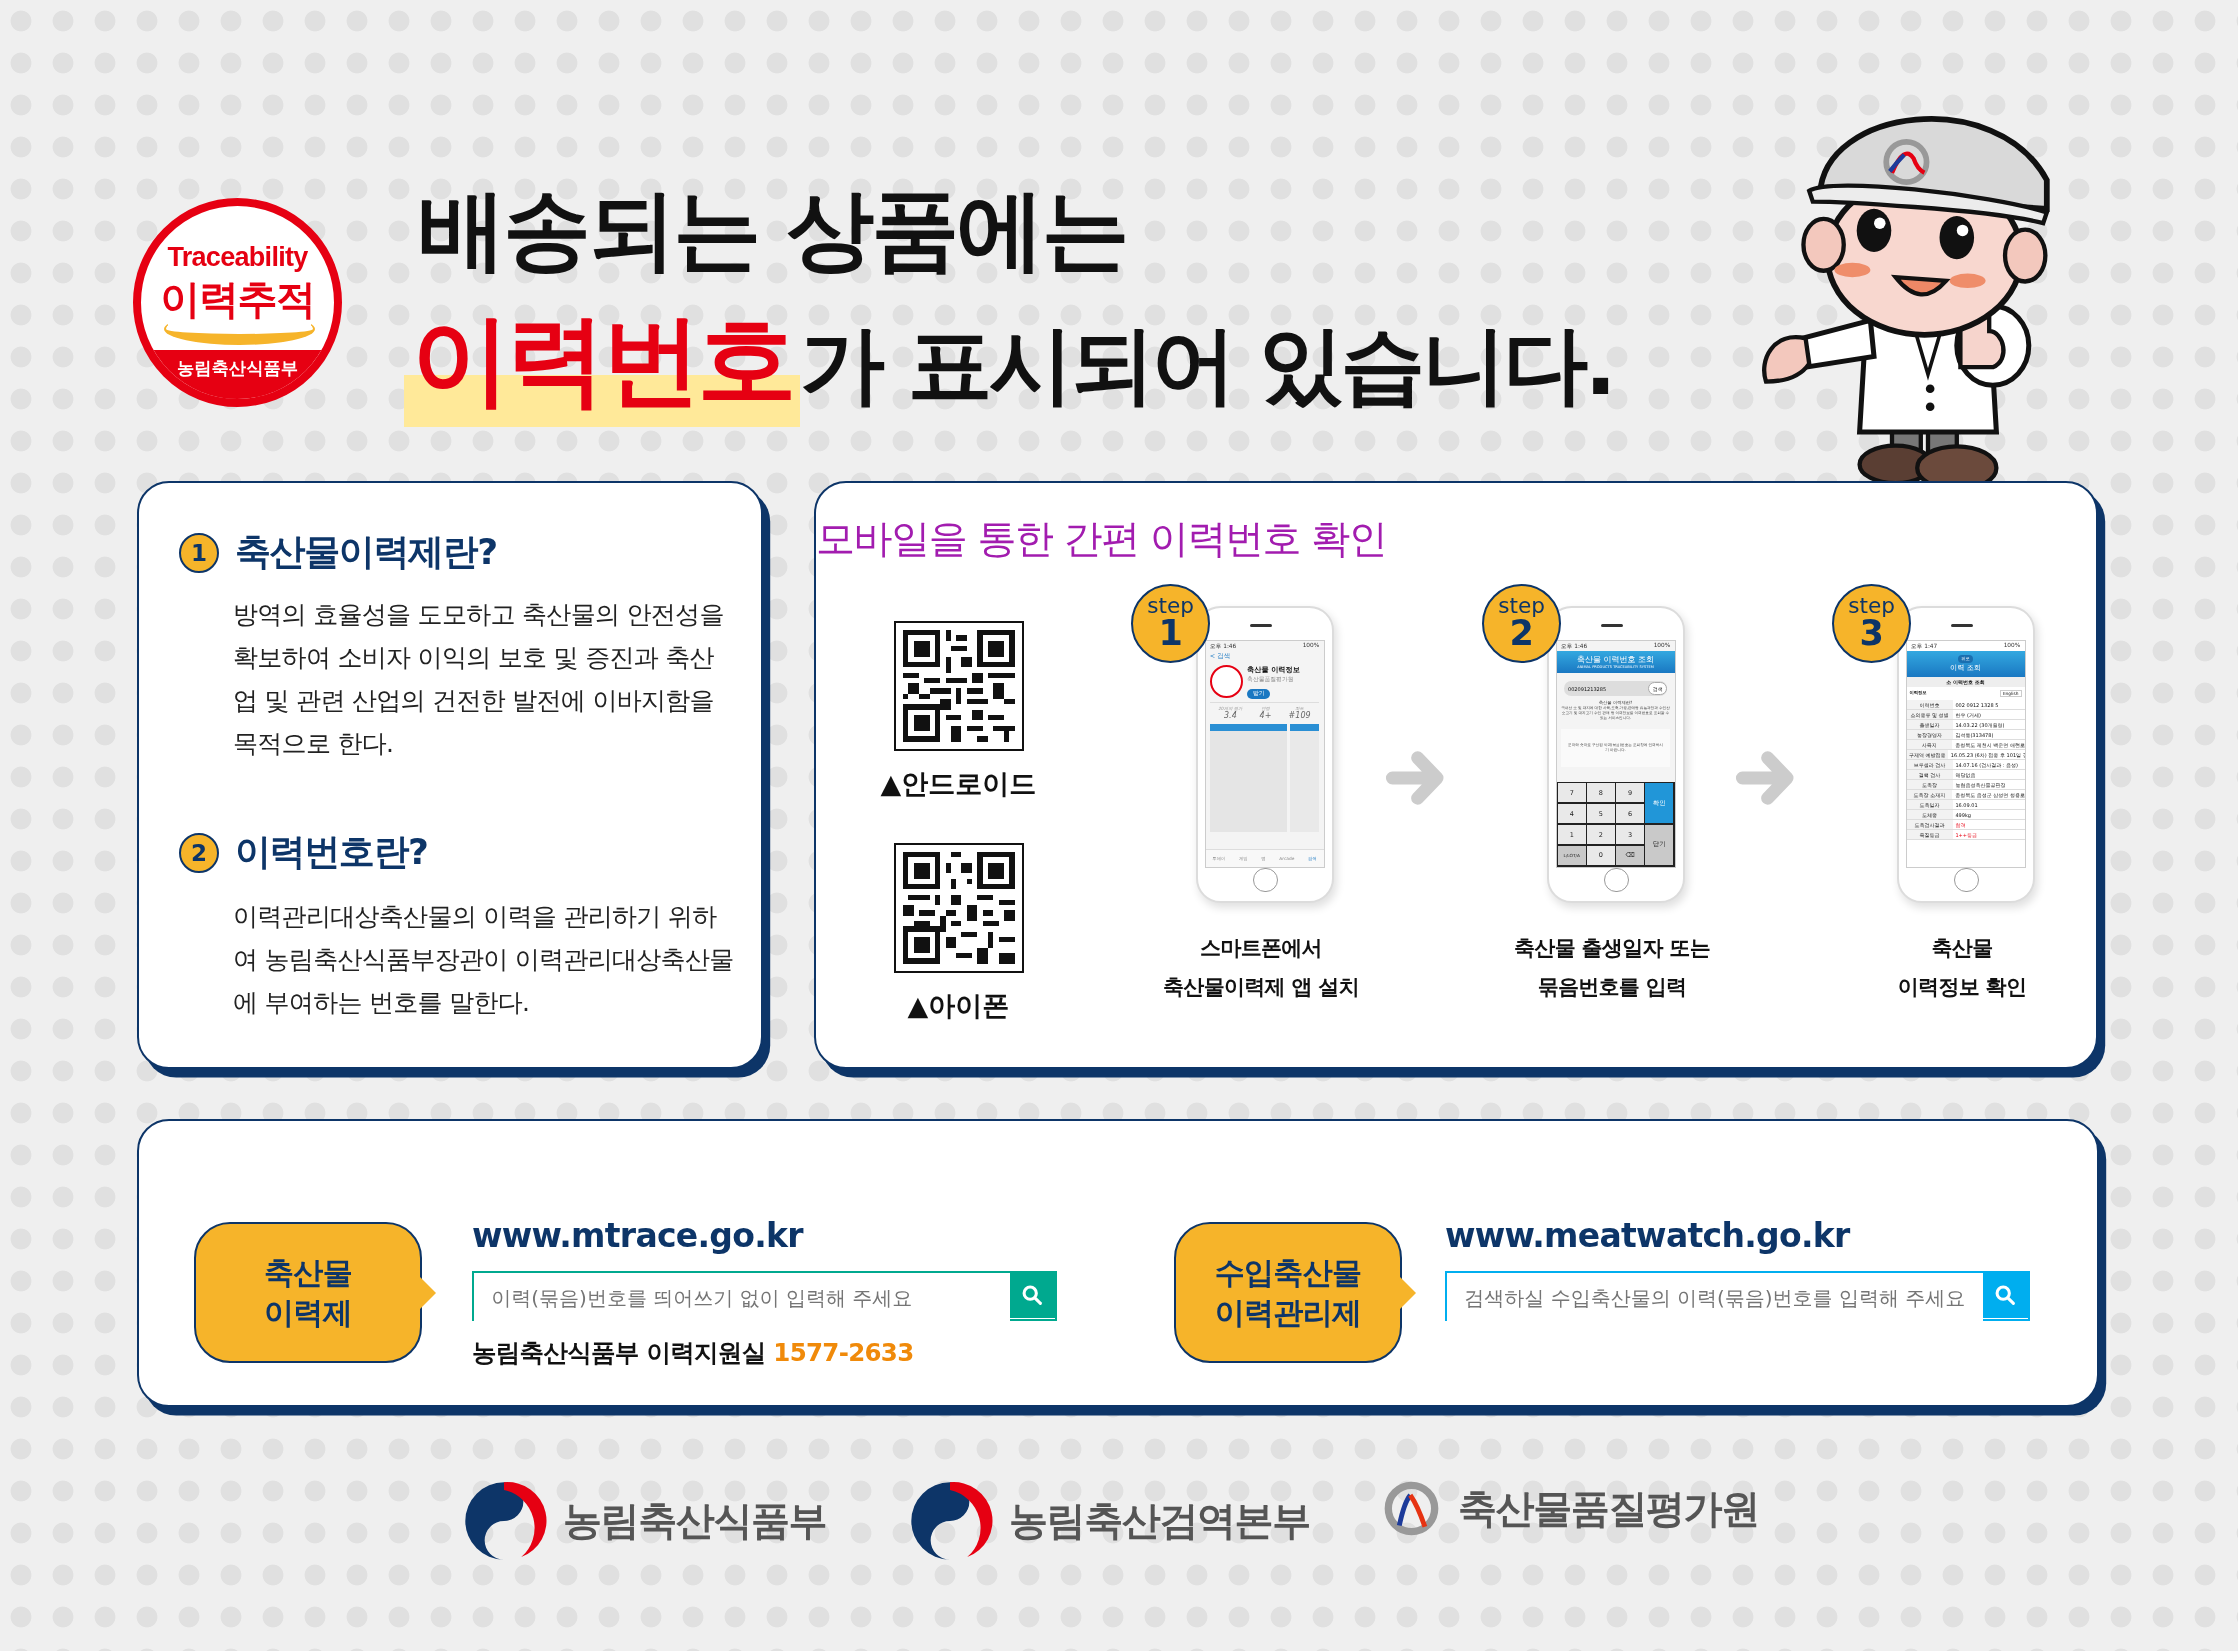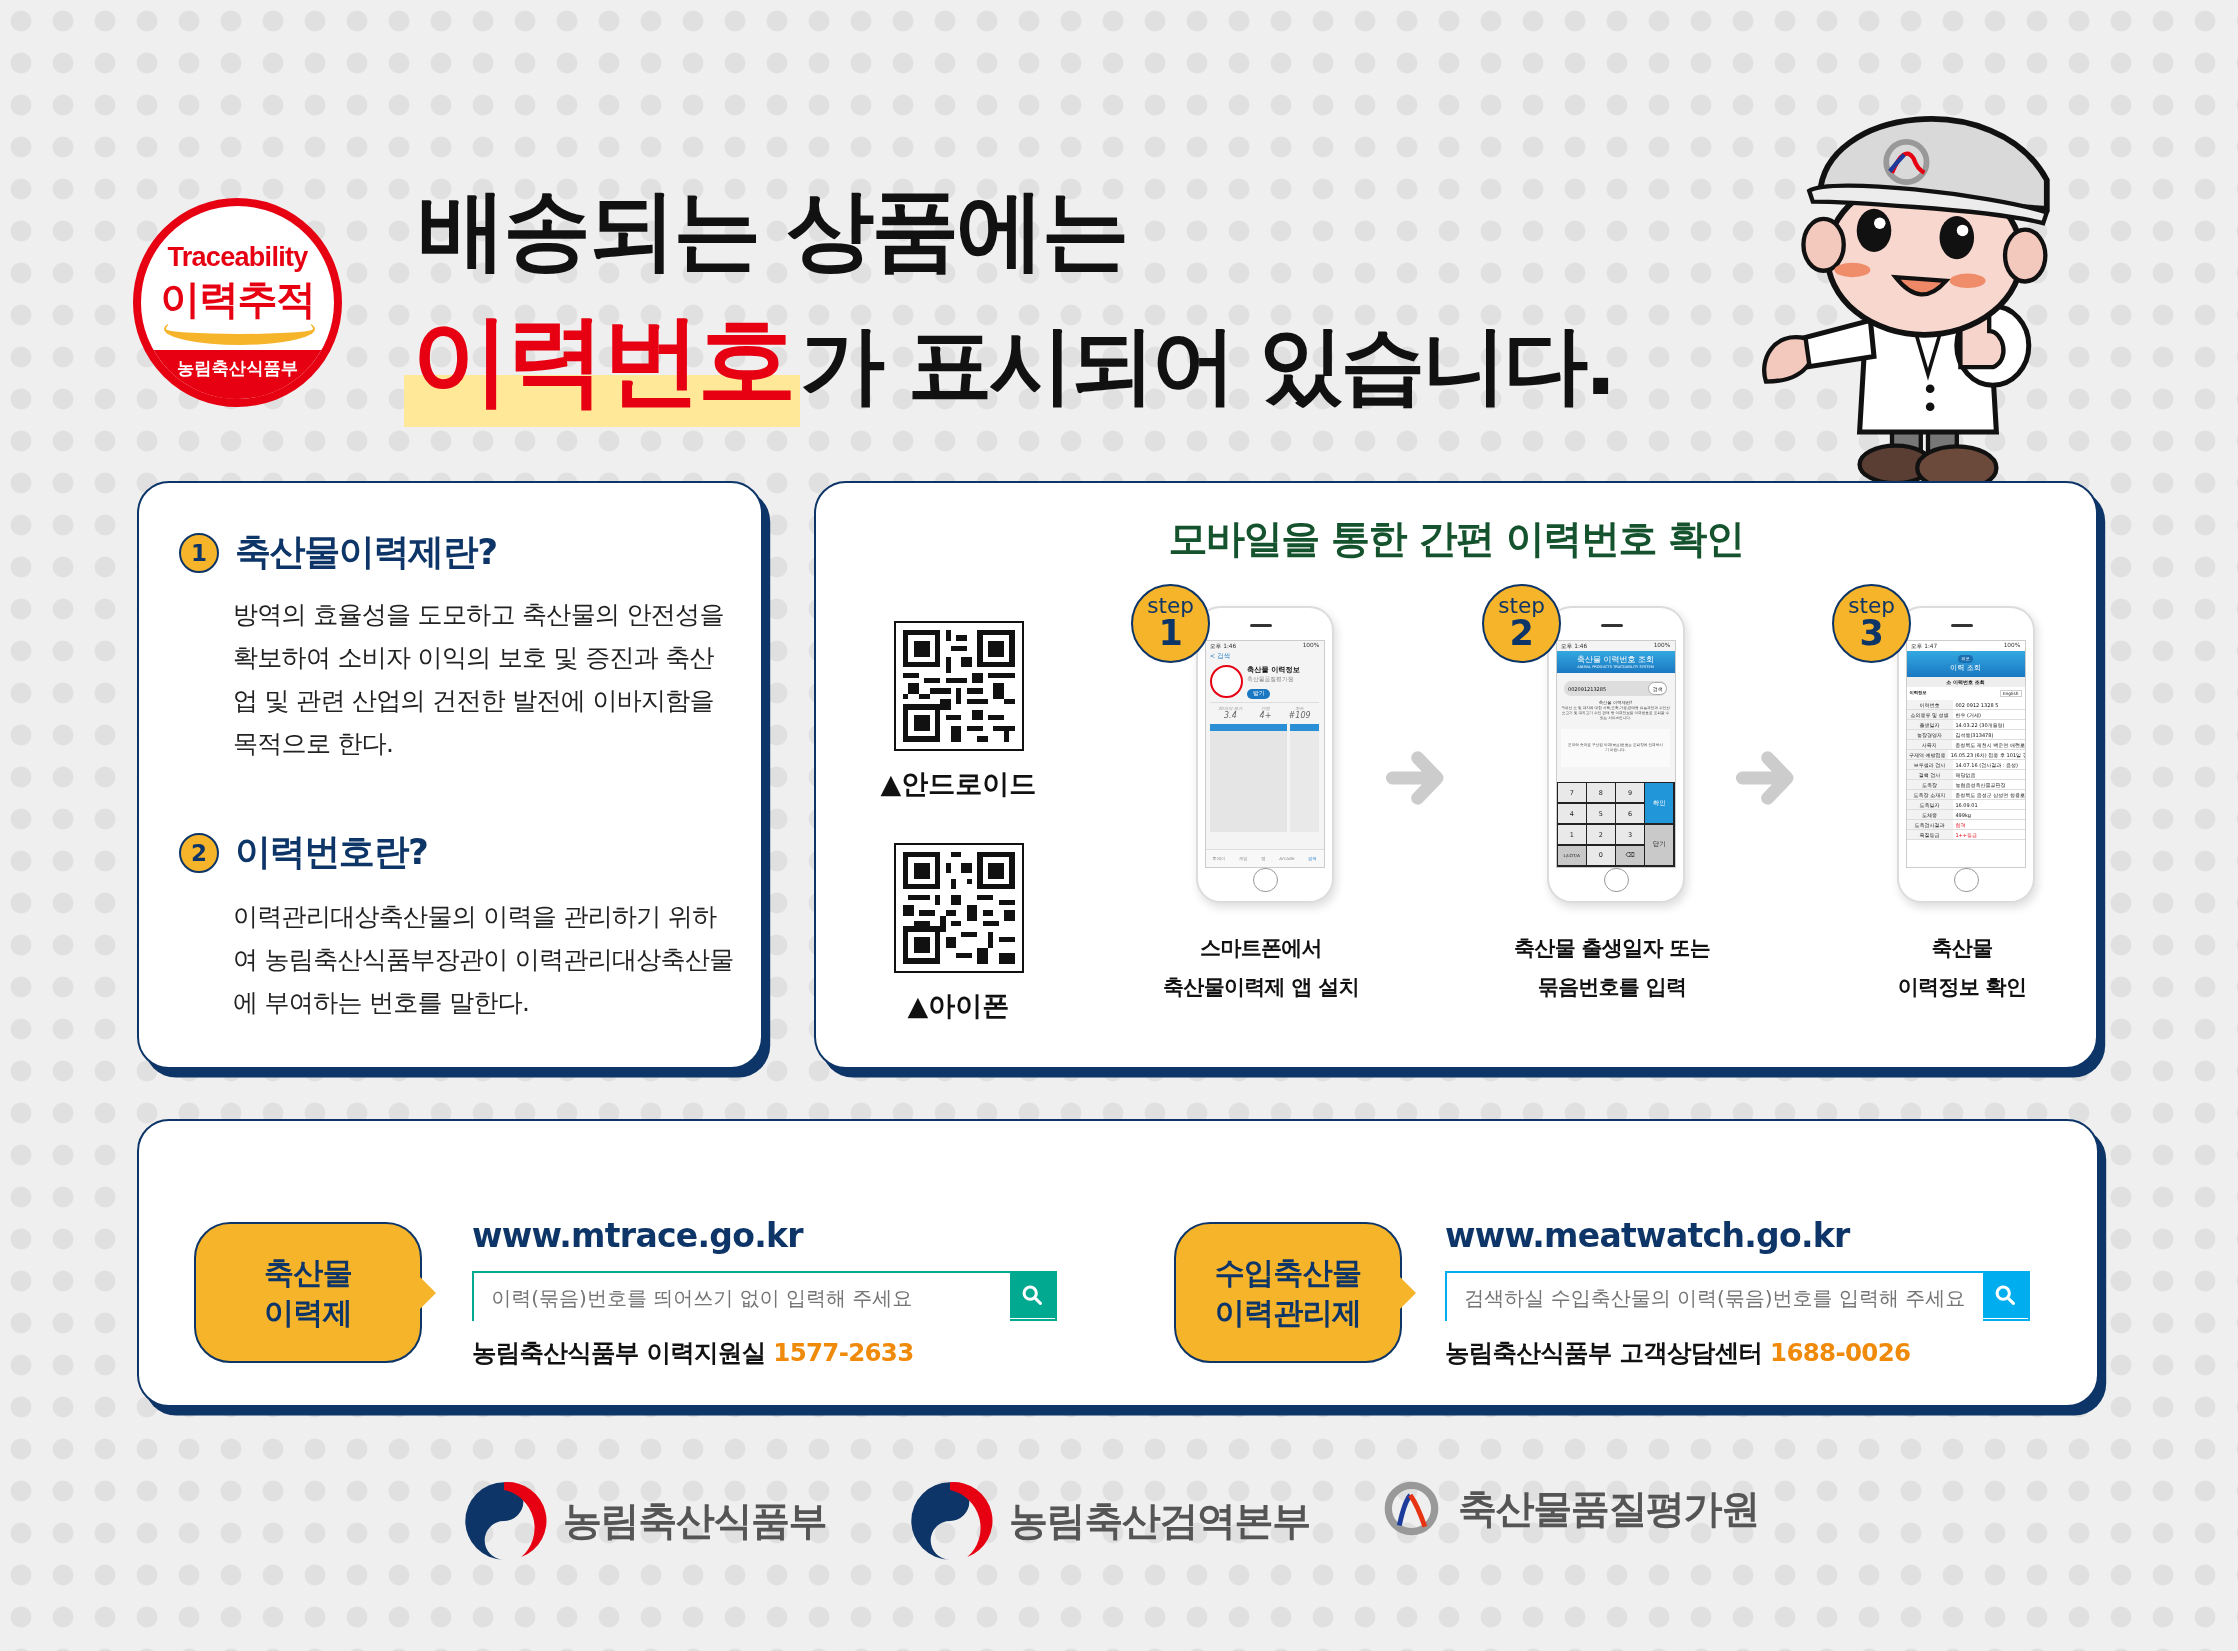--- a/index.html
+++ b/index.html
@@ -42,21 +42,21 @@
   .card-left { left: 137px; top: 481px; width: 626px; height: 588px; }
   .card-right { left: 814px; top: 481px; width: 1284px; height: 588px; }
   .card-bottom { left: 137px; top: 1119px; width: 1962px; height: 288px; }
 
   .sec-title { display: flex; align-items: center; gap: 16px; position: absolute; left: 40px; }
   .num { width: 40px; height: 40px; border-radius: 50%; background: #f6b42a; border: 2.9px solid #0d3568;
     color: #0d3568; font-weight: 900; font-size: 23px; display: flex; align-items: center; justify-content: center; }
   .sec-title .t { color: #0d3568; font-weight: 900; font-size: 36px; letter-spacing: -1.4px; }
   .para { position: absolute; left: 94px; width: 505px; font-size: 25px; line-height: 43px; color: #222; letter-spacing: -0.7px; }
 
-  .center-title { position: absolute; width: 100%; text-align: center; color: #14532d; font-weight: 700;
+  .center-title { position: absolute; width: 100%; color: #a21caf; font-weight: 400;
     font-size: 39px; letter-spacing: -1.4px; }
 
   
   .qr { position: absolute; width: 130px; height: 130px; border: 2.2px solid #111; background: #fff; padding: 7.2px; }
   .qr svg { width: 100%; height: 100%; }
   .qr-label { position: absolute; width: 173px; text-align: center; font-size: 27px; font-weight: bold; color: #111; }
 
   
   .step { position: absolute; width: 274px; }
   .phone { position: absolute; left: 43px; top: 21.6px; width: 138px; height: 297px; background: #fff; border: 2.2px solid #dcdcdc;
@@ -434,23 +434,20 @@
   <div class="url" style="left:1306px; top:95px;">www.meatwatch.go.kr</div>
   <div class="search" style="left:1306px; top:150px; width:585px; border:2.9px solid #00aeef;">
     <input type="text" style="border: none;" placeholder="검색하실 수입축산물의 이력(묶음)번호를 입력해 주세요">
     <div class="btn" style="background:#00aeef; height:45px; width:45px;">
       <svg width="24.5" height="24.5" viewBox="0 0 24 24">
           <circle cx="10" cy="10" r="6" fill="none" stroke="#fff" stroke-width="3"></circle>
           <path d="M14.5 14.5 L20 20" stroke="#fff" stroke-width="3" stroke-linecap="round"></path>
         </svg>
     </div>
   </div>
-  <div class="contact" style="left:1306px; top:215px;">
-    <span>농림축산식품부 고객상담센터</span> <span class="ph">1688-0026</span>
-  </div>
 </div>
 
 <div class="foot-logo" style="left:461px;">
   <svg width="86" height="86" viewBox="0 0 100 100">
     <path d="M50 5 A45 45 0 1 0 50 95 A22 22 0 0 1 50 50 A22 22 0 0 0 50 5 Z" fill="#0d3568"></path>
     <path d="M50 5 A45 45 0 0 1 70 92 A45 45 0 0 0 50 14 Z" fill="#e60012"></path>
   </svg>
   <div class="name">농림축산식품부</div>
 </div>
 <div class="foot-logo" style="left:907px;">

